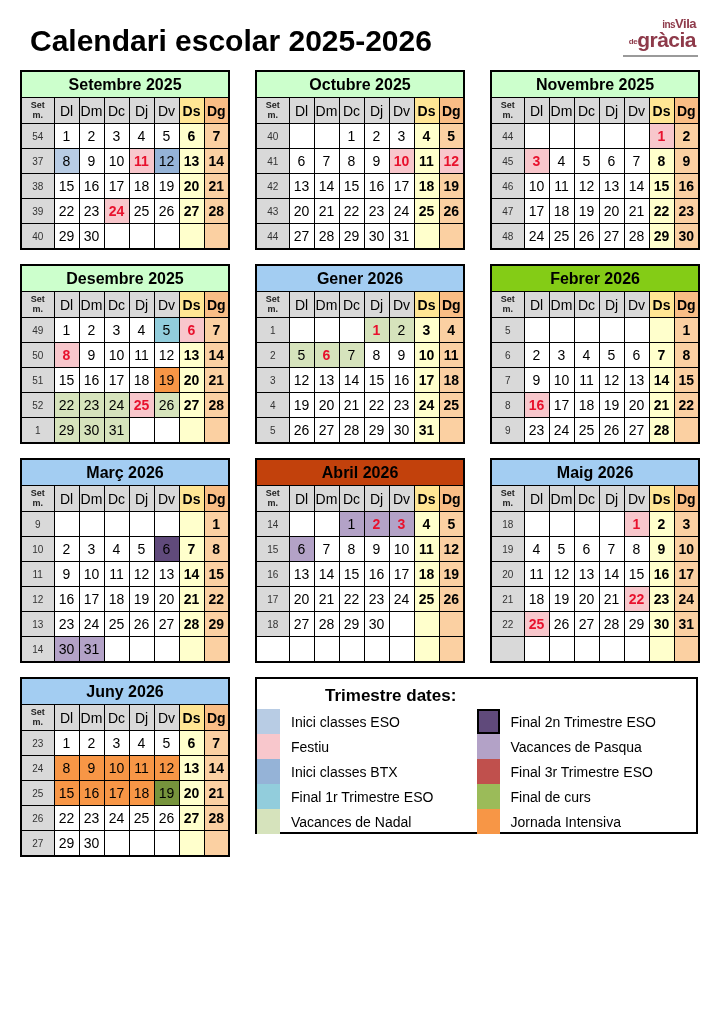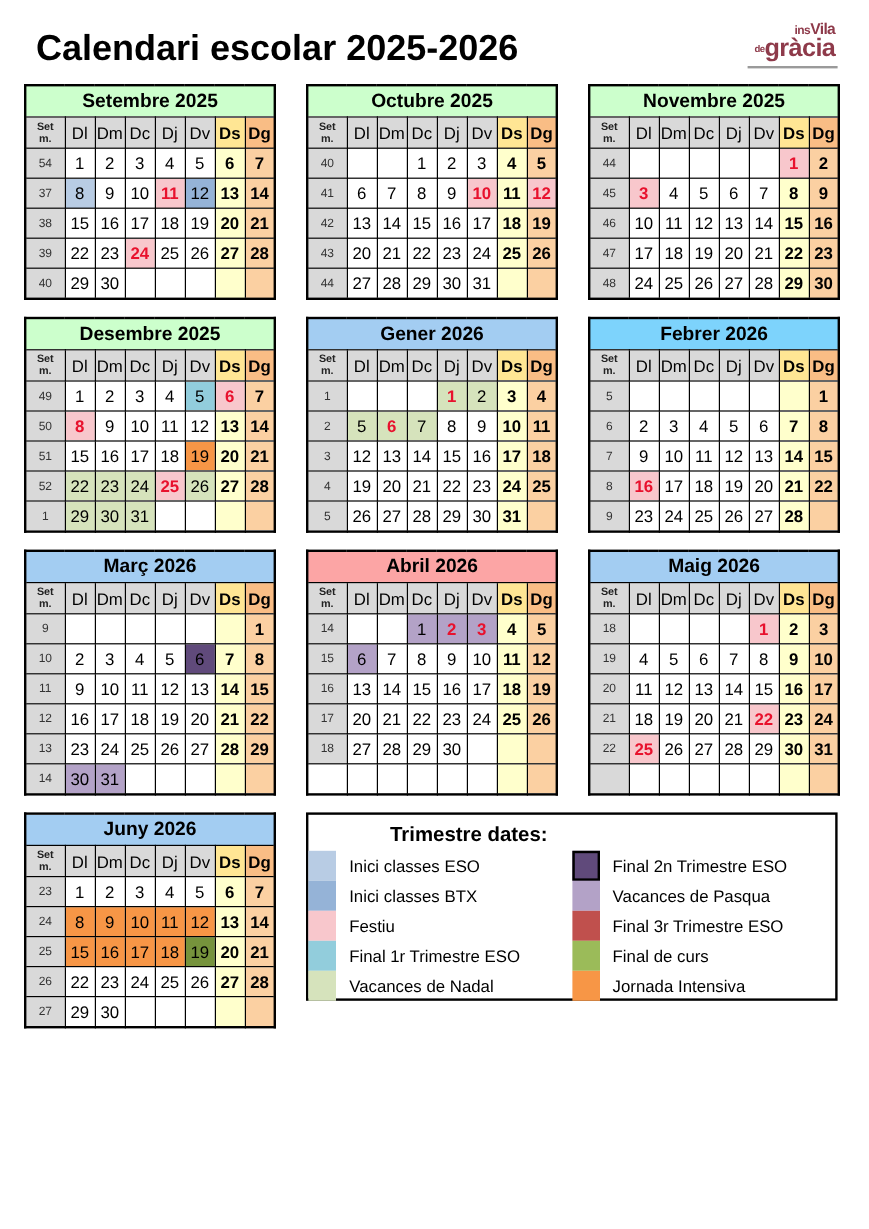--- a/index.html
+++ b/index.html
@@ -435,21 +435,21 @@
           <col style="width: 25px;">
           <col style="width: 25px;">
           <col style="width: 25px;">
           <col style="width: 25px;">
           <col style="width: 25px;">
           <col style="width: 25px;">
           <col style="width: 25px;">
         </colgroup>
         <tbody>
           <tr>
-            <th colspan="8" class="mh" style="background: #7dd3fc;">Febrer 2026</th>
+            <th colspan="8" class="mh" style="background: #84cc16;">Febrer 2026</th>
           </tr>
           <tr>
             <th class="wkh">Setm.</th>
             <th class="dh">Dl</th>
             <th class="dh">Dm</th>
             <th class="dh">Dc</th>
             <th class="dh">Dj</th>
             <th class="dh">Dv</th>
             <th class="dh b" style="background: rgb(255, 230, 148);">Ds</th>
             <th class="dh b" style="background: rgb(249, 189, 133);">Dg</th>
@@ -599,21 +599,21 @@
           <col style="width: 25px;">
           <col style="width: 25px;">
           <col style="width: 25px;">
           <col style="width: 25px;">
           <col style="width: 25px;">
           <col style="width: 25px;">
           <col style="width: 25px;">
         </colgroup>
         <tbody>
           <tr>
-            <th colspan="8" class="mh" style="background: #fca5a5;">Abril 2026</th>
+            <th colspan="8" class="mh" style="background: #c2410c;">Abril 2026</th>
           </tr>
           <tr>
             <th class="wkh">Setm.</th>
             <th class="dh">Dl</th>
             <th class="dh">Dm</th>
             <th class="dh">Dc</th>
             <th class="dh">Dj</th>
             <th class="dh">Dv</th>
             <th class="dh b" style="background: rgb(255, 230, 148);">Ds</th>
             <th class="dh b" style="background: rgb(249, 189, 133);">Dg</th>
@@ -846,26 +846,26 @@
       </table>
       <div class="legend">
       <div class="legend-title">Trimestre dates:</div>
       <div class="legend-cols">
         <div class="lcol">
             <div class="litem">
               <span class="swatch" style="background: rgb(184, 204, 228);"></span>
               <span class="lbl">Inici classes ESO</span>
             </div>
             <div class="litem">
+              <span class="swatch" style="background: rgb(248, 199, 204);"></span>
+              <span class="lbl">Festiu</span>
+            </div>
+            <div class="litem">
               <span class="swatch" style="background: rgb(149, 179, 215);"></span>
               <span class="lbl">Inici classes BTX</span>
-            </div>
-            <div class="litem">
-              <span class="swatch" style="background: rgb(248, 199, 204);"></span>
-              <span class="lbl">Festiu</span>
             </div>
             <div class="litem">
               <span class="swatch" style="background: rgb(146, 205, 220);"></span>
               <span class="lbl">Final 1r Trimestre ESO</span>
             </div>
             <div class="litem">
               <span class="swatch" style="background: rgb(214, 227, 188);"></span>
               <span class="lbl">Vacances de Nadal</span>
             </div>
           </div>

